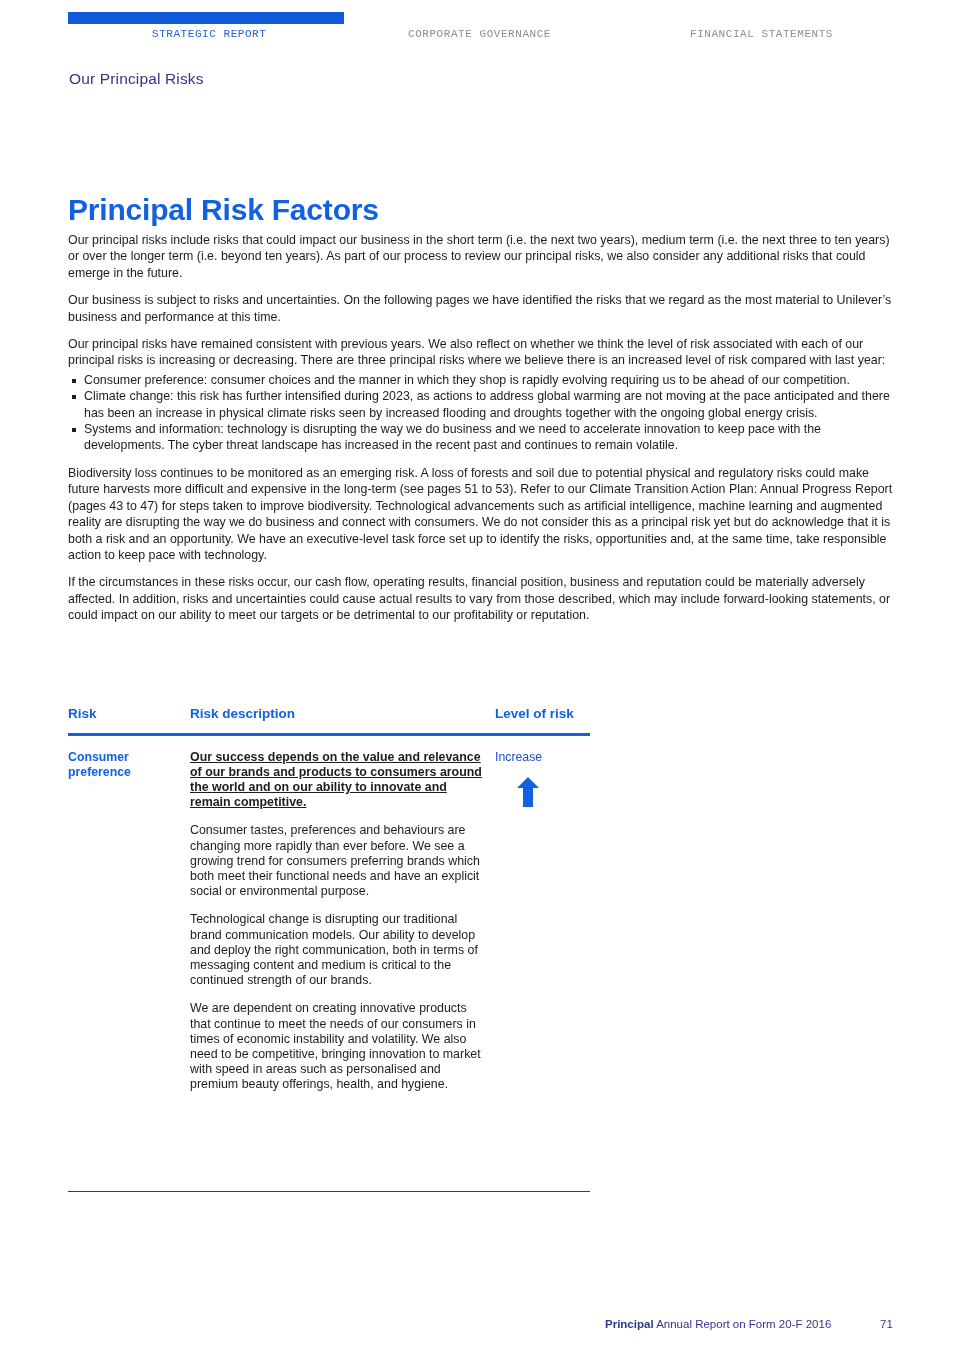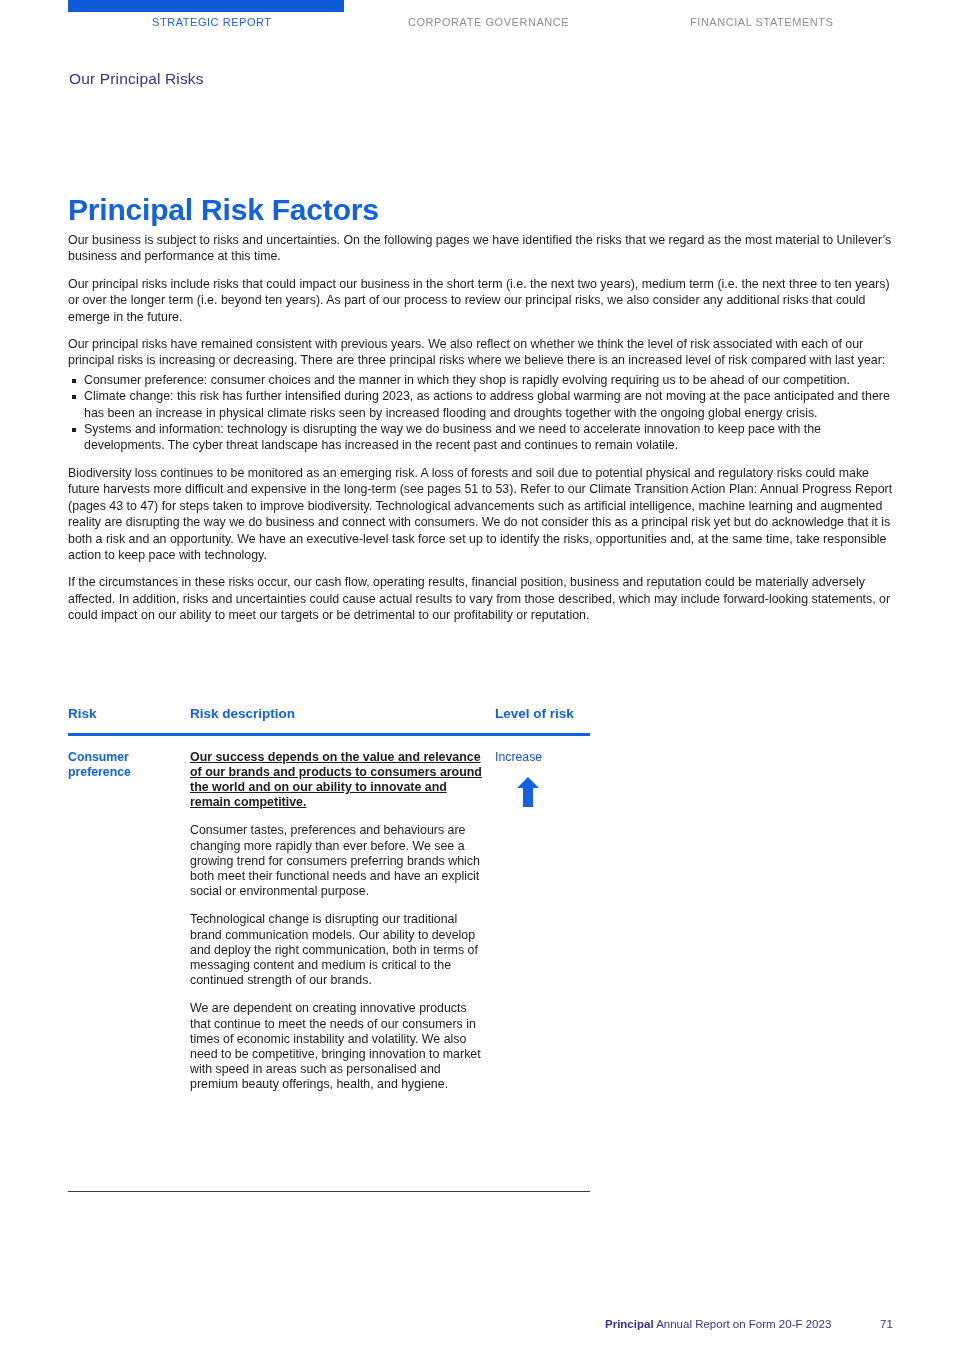--- a/index.html
+++ b/index.html
@@ -12,24 +12,25 @@
     background: #ffffff;
     font-family: "Liberation Sans", sans-serif;
     color: #1a1a1a;
     position: relative;
     overflow: hidden;
   }
 
   
   .topnav {
     position: absolute;
-    top: 0;
+    top: 12px;
     left: 0;
     width: 800px;
     height: 40px;
+    font-family: Liberation Mono, monospace;
   }
   .nav-tab {
     position: absolute;
     top: 16px;
     font-size: 11px;
     letter-spacing: 0.55px;
     color: #8e8e8e;
     white-space: nowrap;
   }
   .nav-tab.active {
@@ -231,22 +232,22 @@
   <div class="nav-tab active nav-tab-1">STRATEGIC REPORT</div>
   <div class="nav-tab nav-tab-2">CORPORATE GOVERNANCE</div>
   <div class="nav-tab nav-tab-3">FINANCIAL STATEMENTS</div>
 </div>
 
 <div class="eyebrow">Our Principal Risks</div>
 
 <h1 class="page-title">Principal Risk Factors</h1>
 
 <div class="body-wrap">
+  <p class="para">Our principal risks include risks that could impact our business in the short term (i.e. the next two years), medium term (i.e. the next three to ten years) or over the longer term (i.e. beyond ten years). As part of our process to review our principal risks, we also consider any additional risks that could emerge in the future.</p>
   <p class="para">Our business is subject to risks and uncertainties. On the following pages we have identified the risks that we regard as the most material to Unilever’s business and performance at this time.</p>
-  <p class="para">Our principal risks include risks that could impact our business in the short term (i.e. the next two years), medium term (i.e. the next three to ten years) or over the longer term (i.e. beyond ten years). As part of our process to review our principal risks, we also consider any additional risks that could emerge in the future.</p>
   <p class="para tight">Our principal risks have remained consistent with previous years. We also reflect on whether we think the level of risk associated with each of our principal risks is increasing or decreasing. There are three principal risks where we believe there is an increased level of risk compared with last year:</p>
   <ul class="bullets">
     <li>Consumer preference: consumer choices and the manner in which they shop is rapidly evolving requiring us to be ahead of our competition.</li>
     <li>Climate change: this risk has further intensified during 2023, as actions to address global warming are not moving at the pace anticipated and there has been an increase in physical climate risks seen by increased flooding and droughts together with the ongoing global energy crisis.</li>
     <li>Systems and information: technology is disrupting the way we do business and we need to accelerate innovation to keep pace with the developments. The cyber threat landscape has increased in the recent past and continues to remain volatile.</li>
   </ul>
   <p class="para">Biodiversity loss continues to be monitored as an emerging risk. A loss of forests and soil due to potential physical and regulatory risks could make future harvests more difficult and expensive in the long-term (see pages 51 to 53). Refer to our Climate Transition Action Plan: Annual Progress Report (pages 43 to 47) for steps taken to improve biodiversity. Technological advancements such as artificial intelligence, machine learning and augmented reality are disrupting the way we do business and connect with consumers. We do not consider this as a principal risk yet but do acknowledge that it is both a risk and an opportunity. We have an executive-level task force set up to identify the risks, opportunities and, at the same time, take responsible action to keep pace with technology.</p>
   <p class="para">If the circumstances in these risks occur, our cash flow, operating results, financial position, business and reputation could be materially adversely affected. In addition, risks and uncertainties could cause actual results to vary from those described, which may include forward-looking statements, or could impact on our ability to meet our targets or be detrimental to our profitability or reputation.</p>
 </div>
 
@@ -276,15 +277,15 @@
         <polygon points="11,0 22,11 16,11 16,30 6,30 6,11 0,11" fill="#1161e0"></polygon>
       </svg>
     </div>
 
     <div class="rt-row-rule"></div>
   </div>
 
 </div>
 
 <div class="footer">
-  <div class="footer-text"><span class="brand">Principal</span><span> Annual Report on Form 20-F 2023</span></div>
+  <div class="footer-text"><span class="brand">Principal</span><span> Annual Report on Form 20-F 2016</span></div>
   <div class="footer-page">71</div>
 </div>
 
 </body></html>

